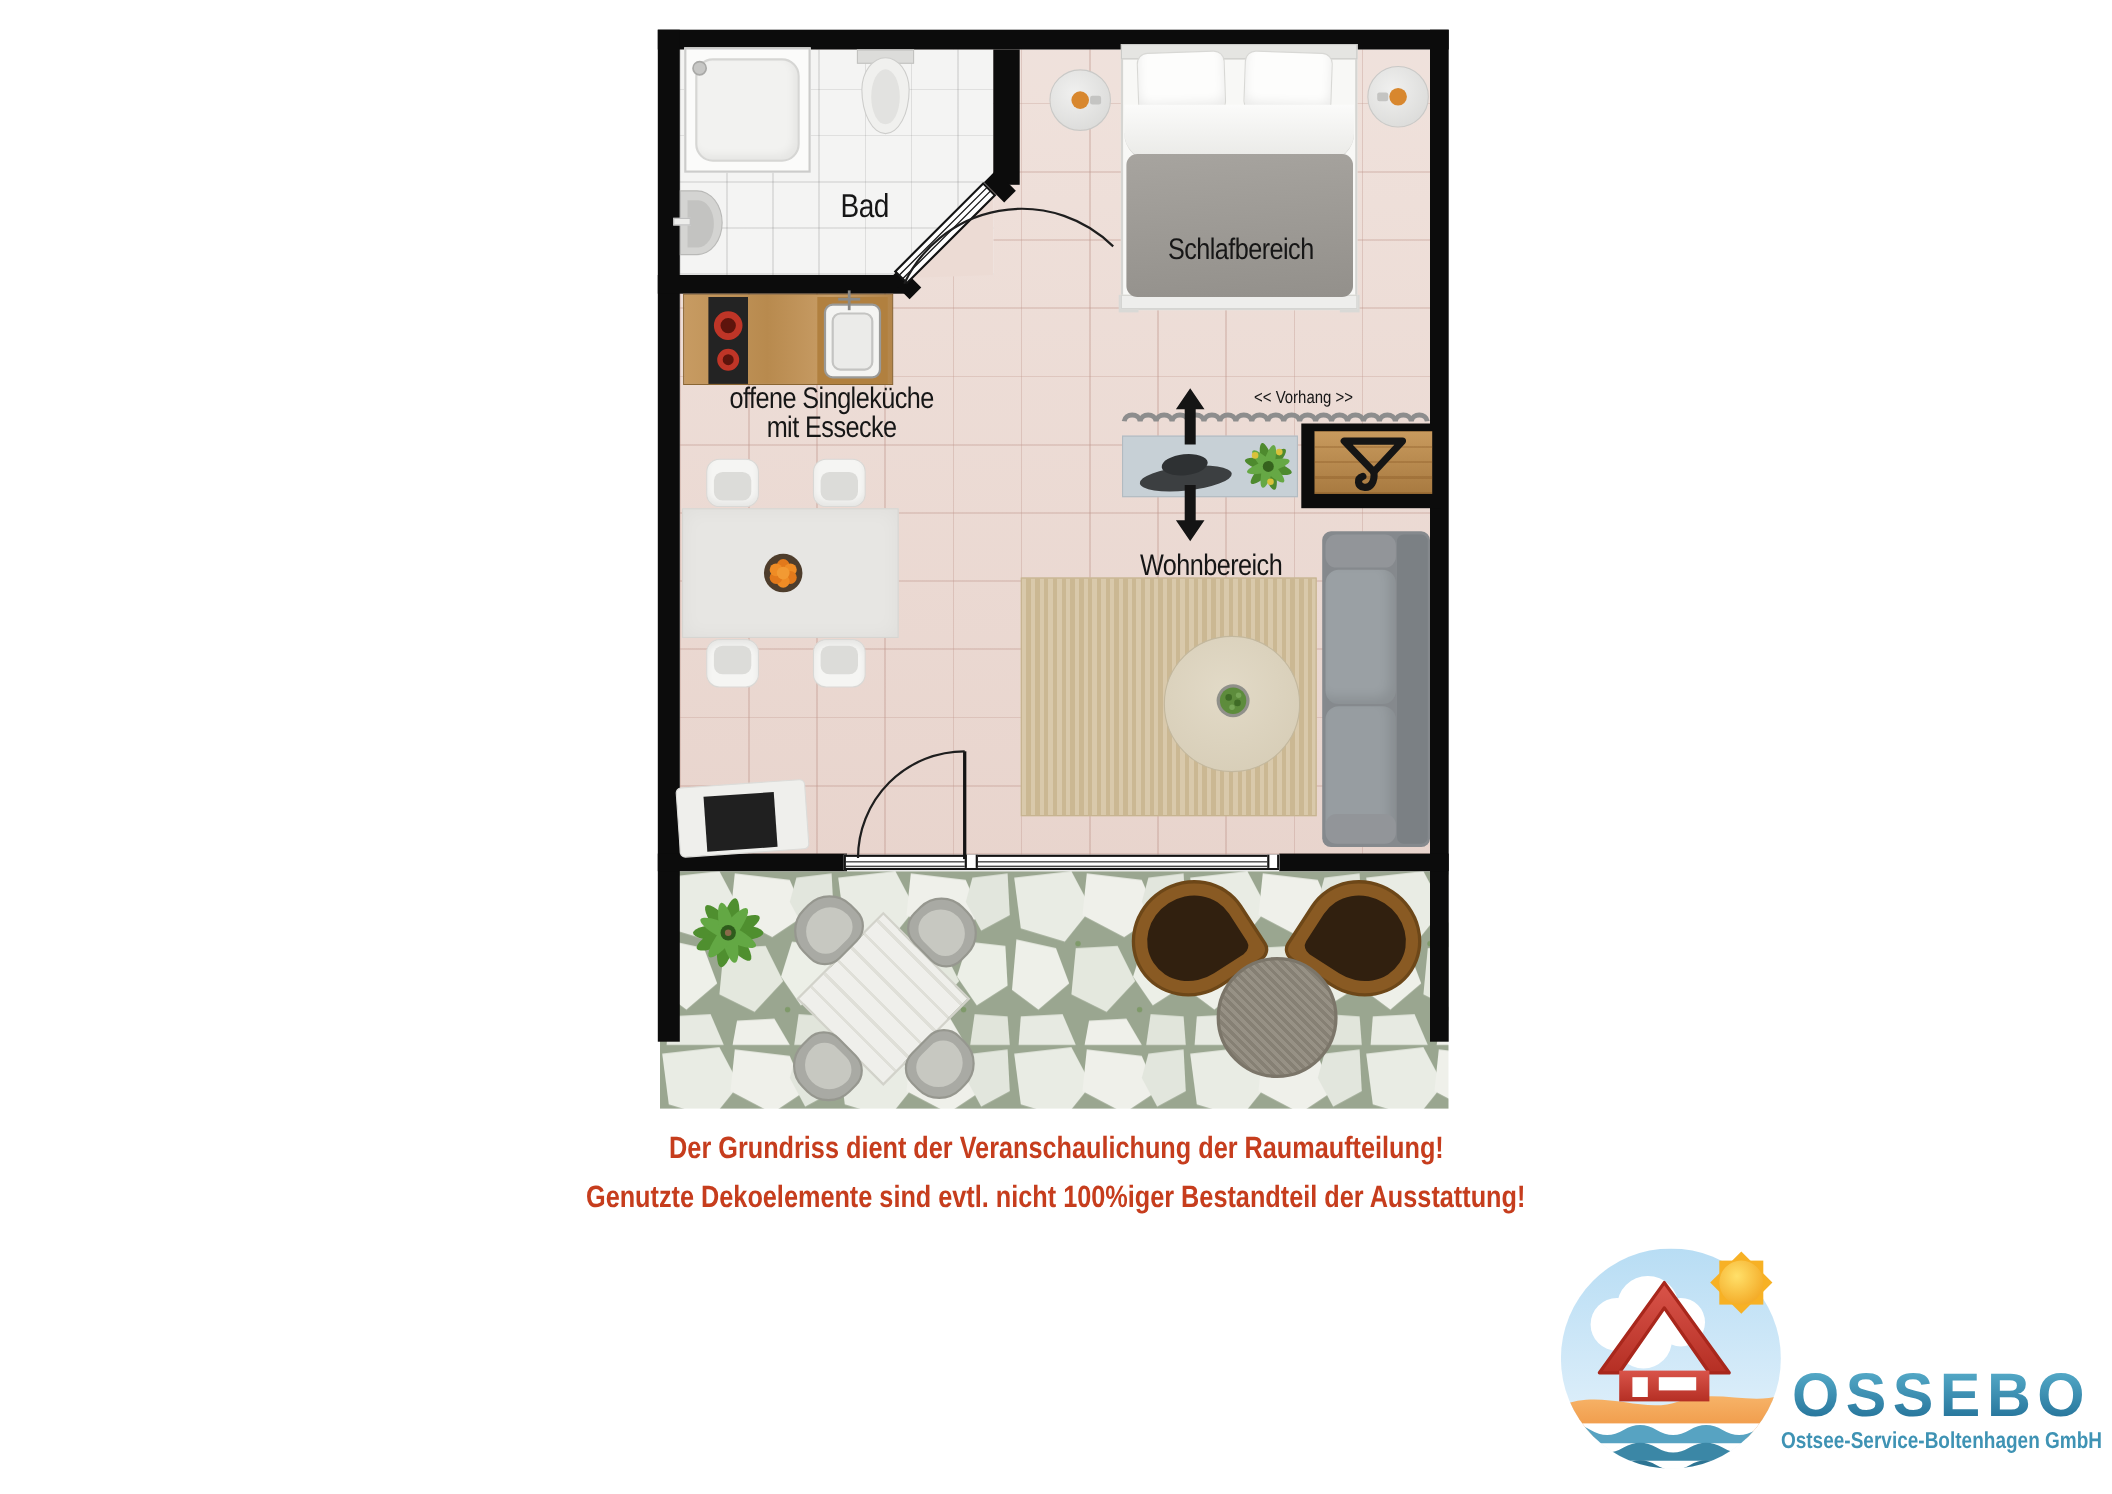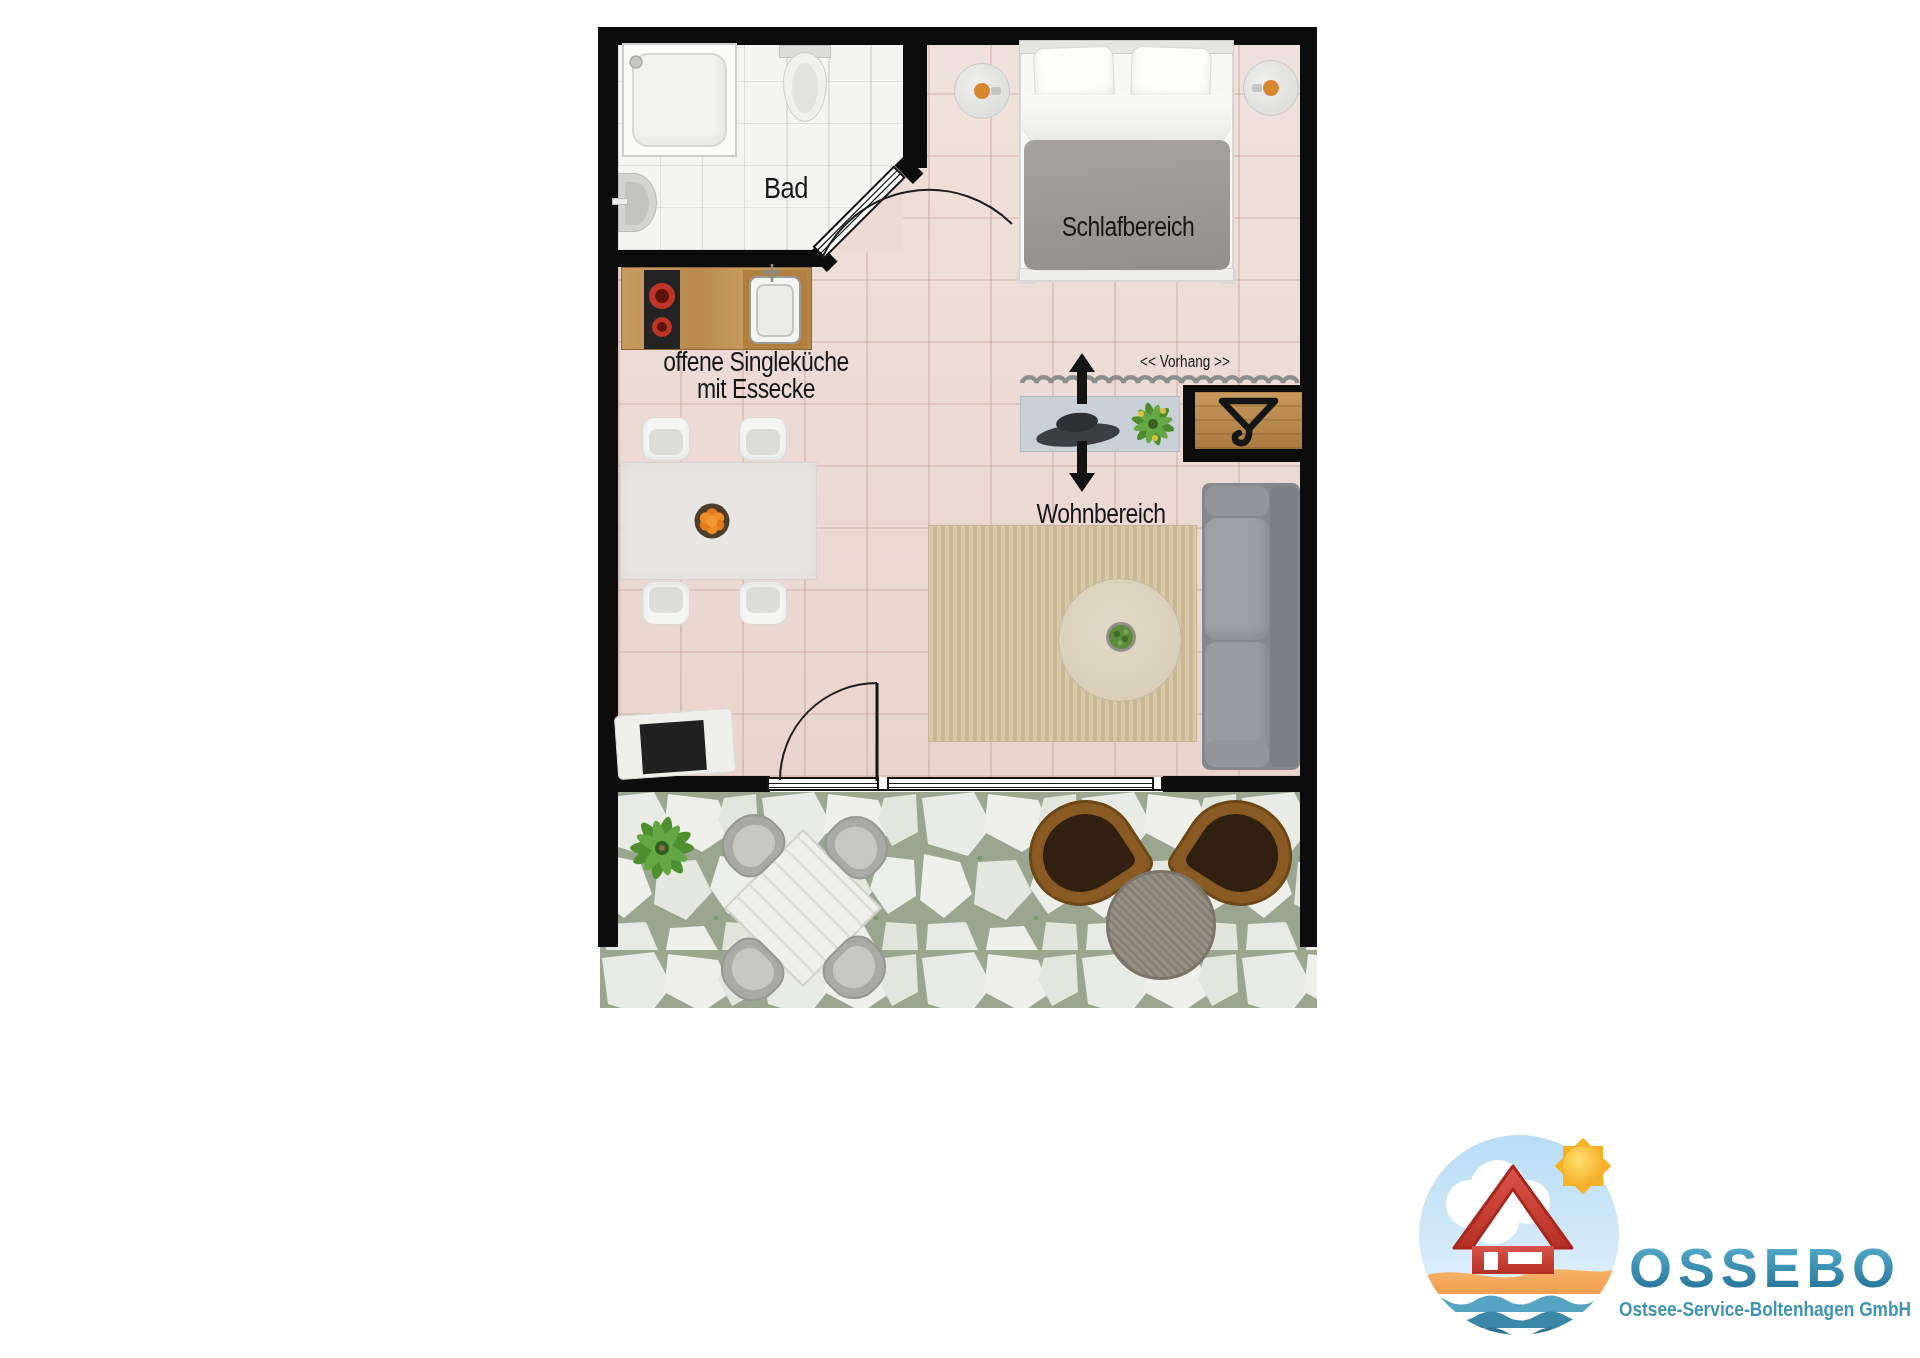--- a/index.html
+++ b/index.html
@@ -270,20 +270,22 @@
   </svg>
 
   <div class="lbl" style="left:786px;top:188px;font-size:30px">Bad</div>
   <div class="lbl" style="left:1128px;top:227px">Schlafbereich</div>
   <div class="lbl" style="left:756px;top:362px">offene Singleküche</div>
   <div class="lbl" style="left:756px;top:389px">mit Essecke</div>
   <div class="lbl" style="left:1101px;top:514px">Wohnbereich</div>
   <div class="lbl" style="left:1185px;top:362px;font-size:16px;letter-spacing:0">&lt;&lt; Vorhang &gt;&gt;</div>
 
   <div class="disclaimer">
+    <div><span class="cond">Der Grundriss dient der Veranschaulichung der Raumaufteilung!</span></div>
+    <div><span class="cond">Genutzte Dekoelemente sind evtl. nicht 100%iger Bestandteil der Ausstattung!</span></div>
   </div>
 
   <svg class="abs" style="left:1402px;top:1126px" width="518" height="232">
     <defs>
       <clipPath id="logoCircle">
           <circle cx="117" cy="109" r="100"></circle>
         </clipPath>
       <linearGradient id="skyGrad" x1="0" y1="0" x2="0" y2="1">
         <stop offset="0" stop-color="#b8ddf4"></stop>
           <stop offset="1" stop-color="#e9f4fc"></stop>

